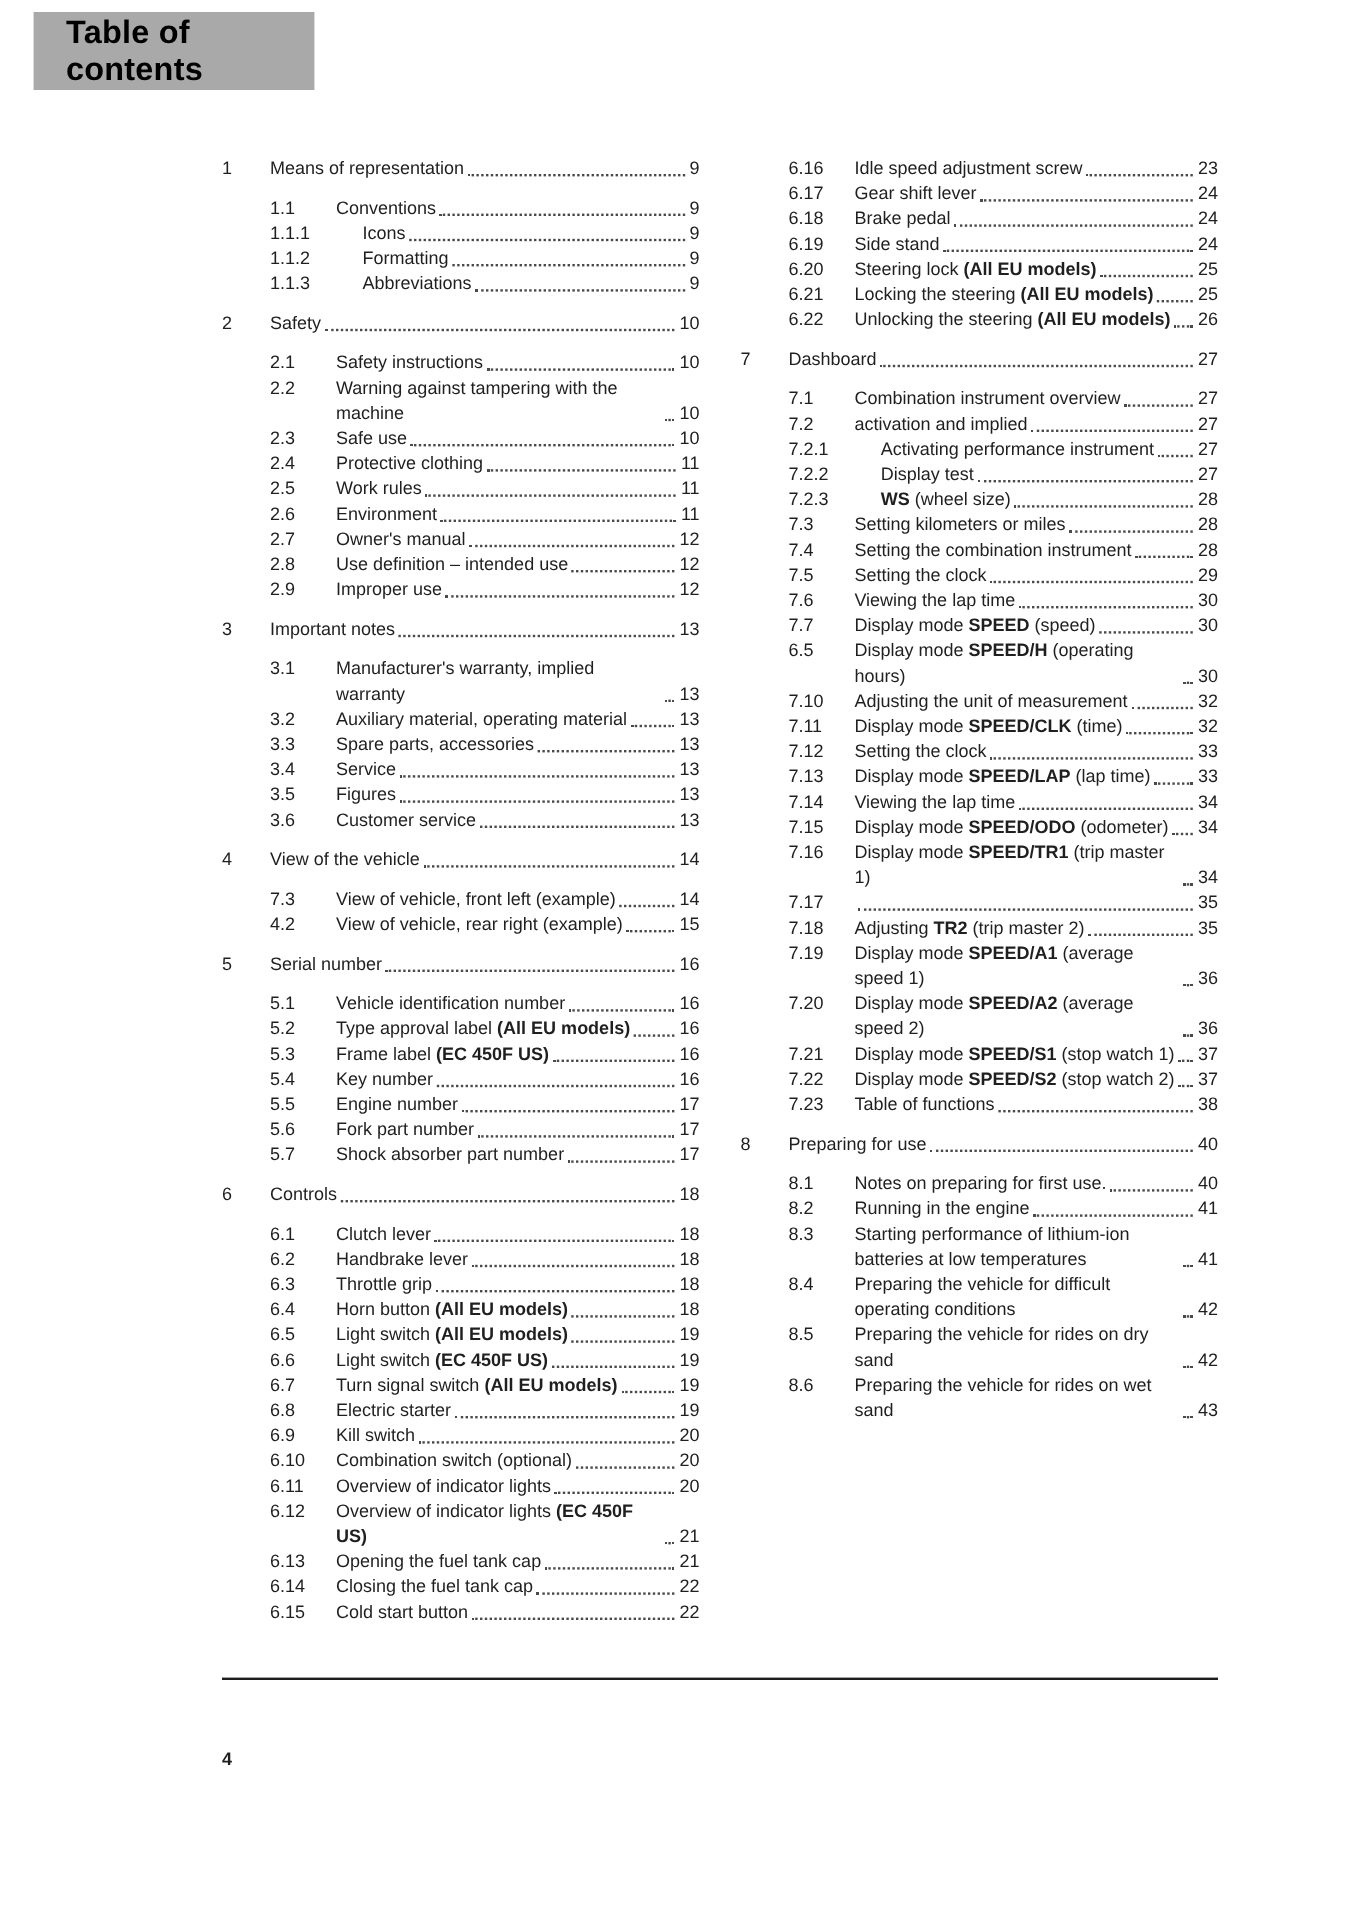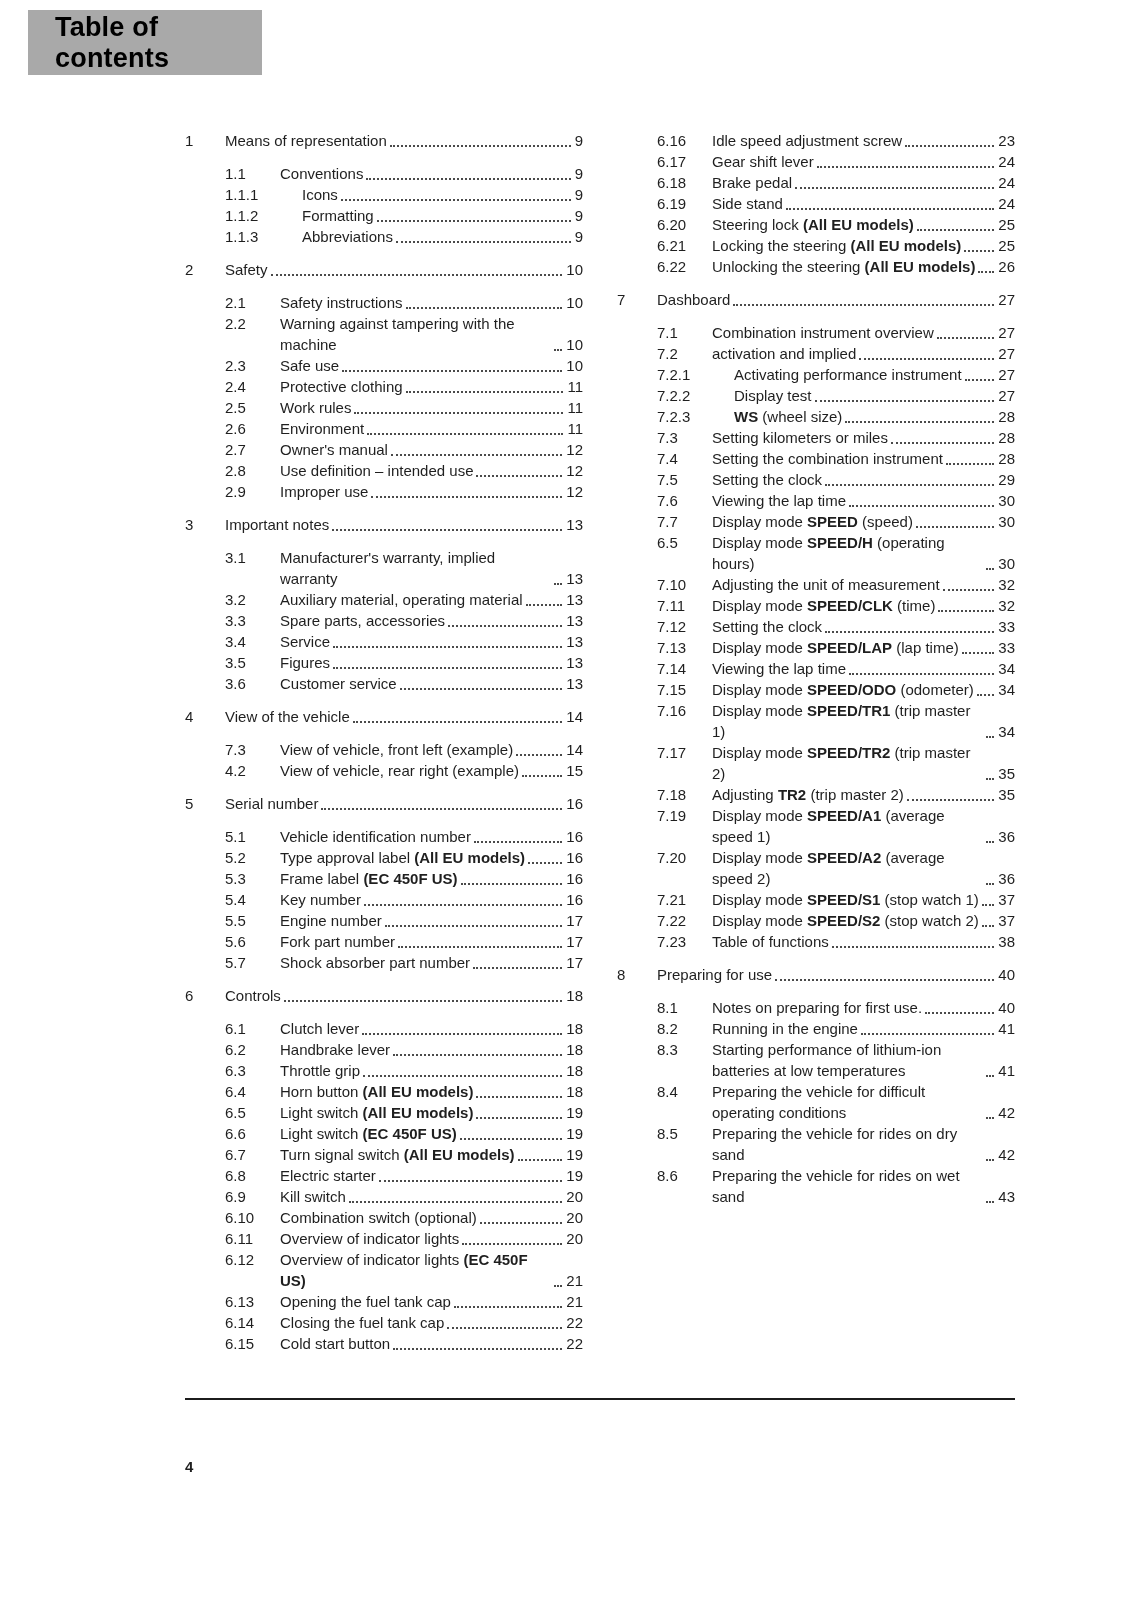--- a/index.html
+++ b/index.html
@@ -538,21 +538,20 @@
     <span class="toc-page">34</span>
   </div>
       <div class="toc-entry level-2">
     <span class="toc-num">7.16</span>
     <span class="toc-title">Display mode <b>SPEED/TR1</b> (trip master 1)</span>
     <span class="toc-dots"></span>
     <span class="toc-page">34</span>
   </div>
       <div class="toc-entry level-2">
     <span class="toc-num">7.17</span>
-    <span class="toc-title">Display mode <b>SPEED/TR2</b> (trip master 2)</span>
     <span class="toc-dots"></span>
     <span class="toc-page">35</span>
   </div>
       <div class="toc-entry level-2">
     <span class="toc-num">7.18</span>
     <span class="toc-title">Adjusting <b>TR2</b> (trip master 2)</span>
     <span class="toc-dots"></span>
     <span class="toc-page">35</span>
   </div>
       <div class="toc-entry level-2">

